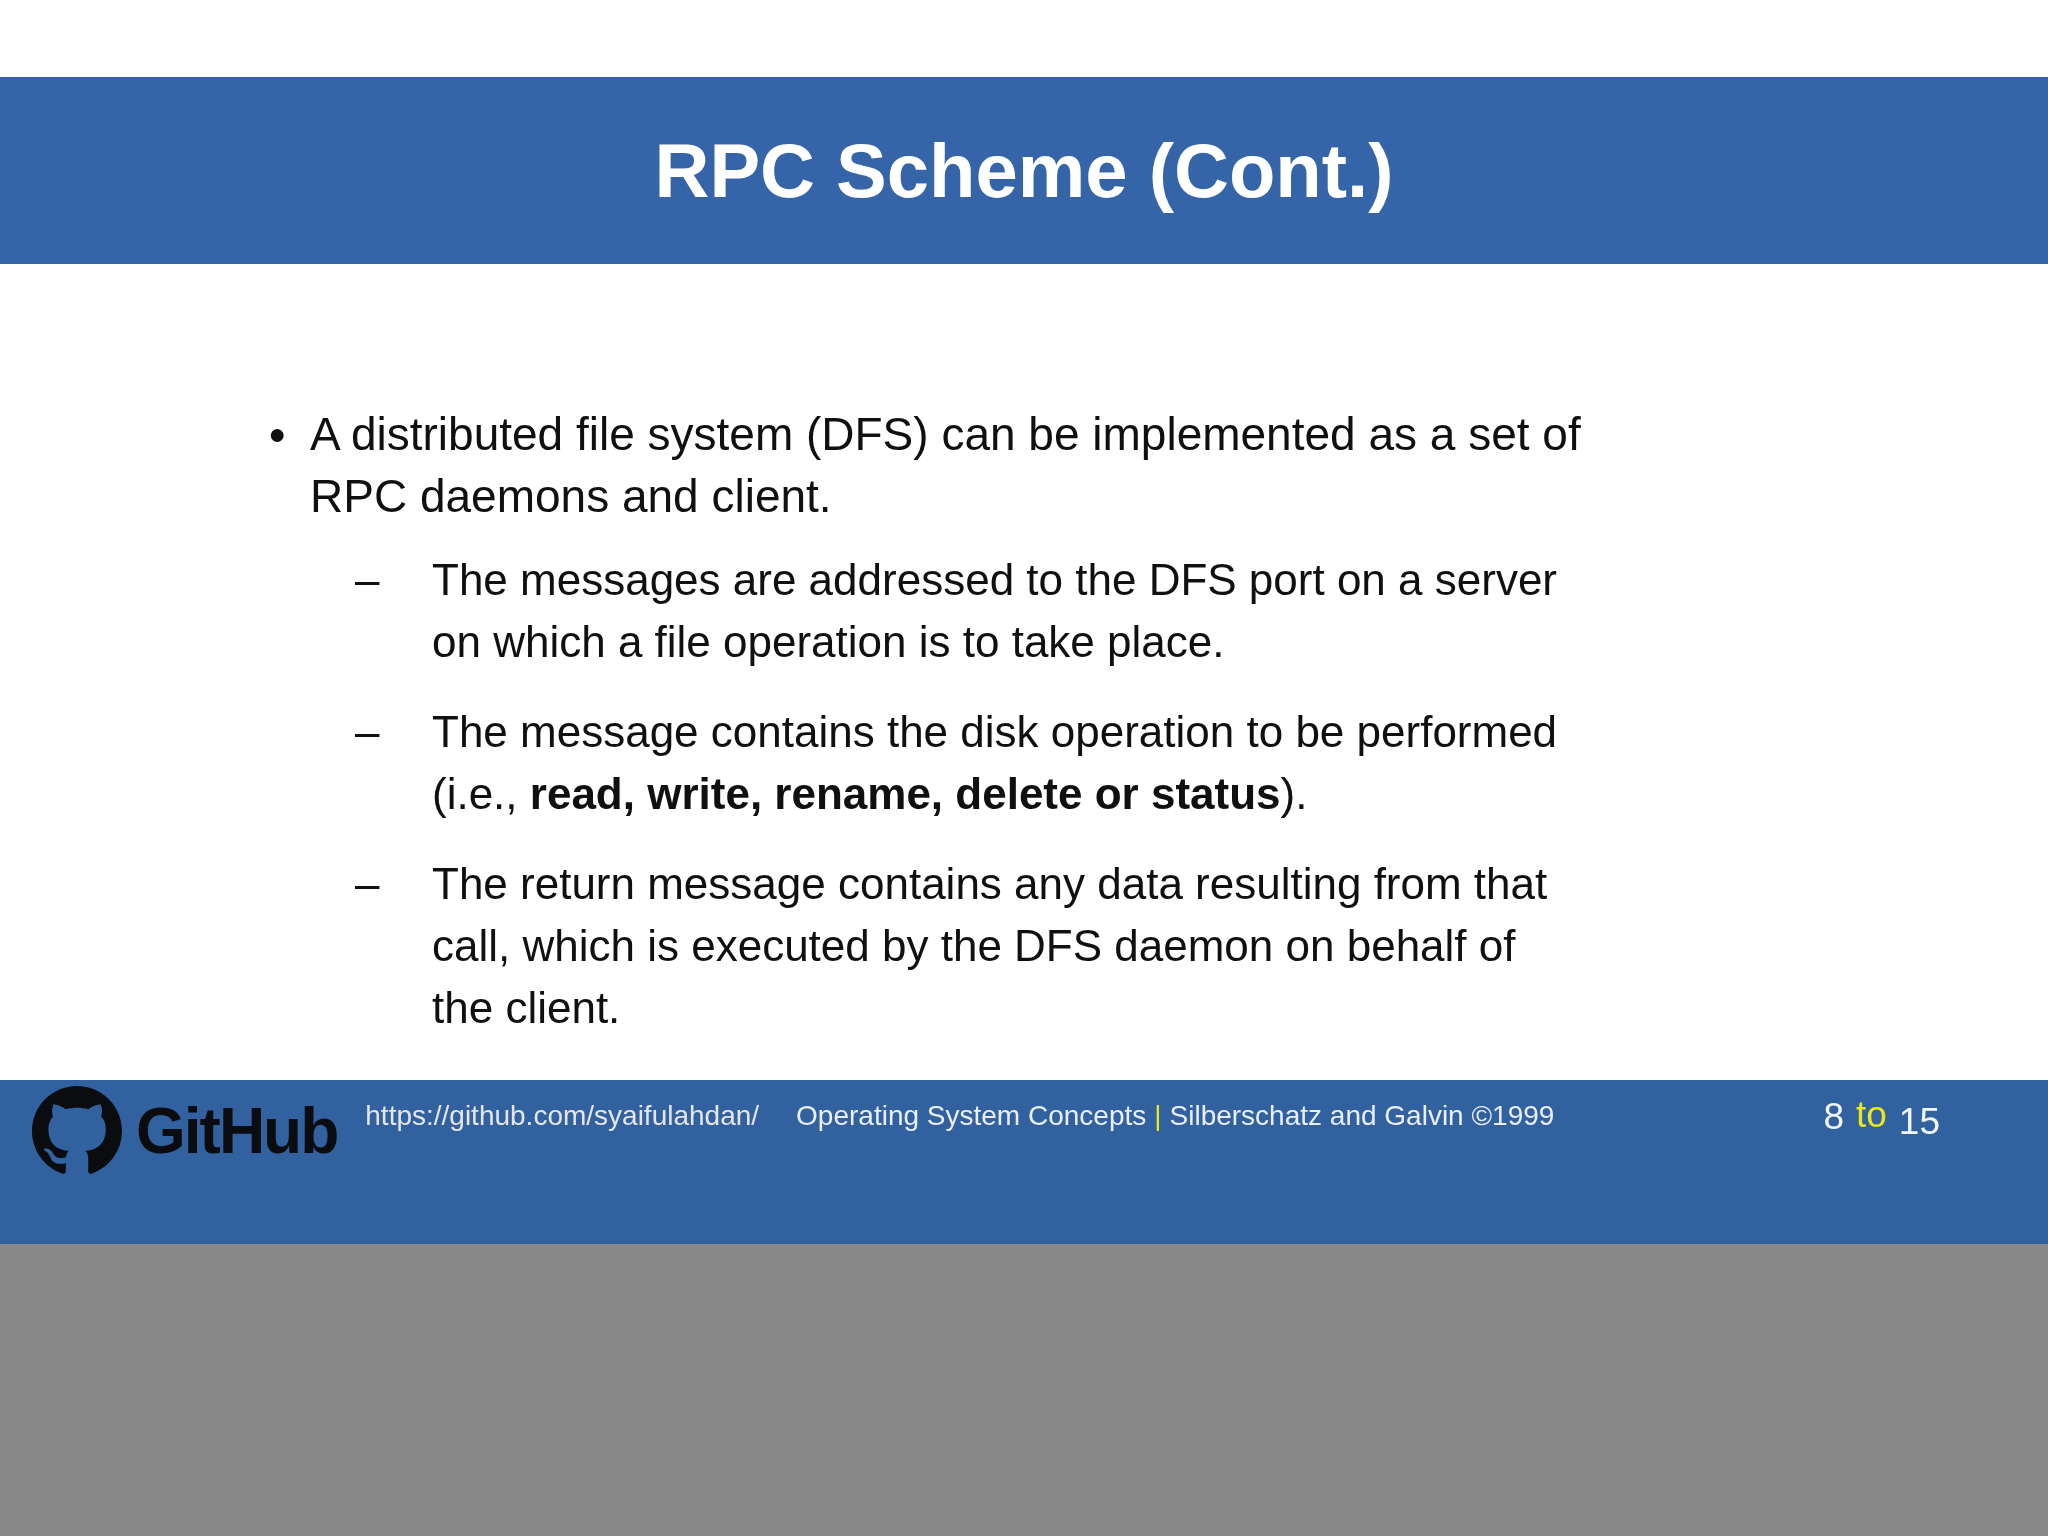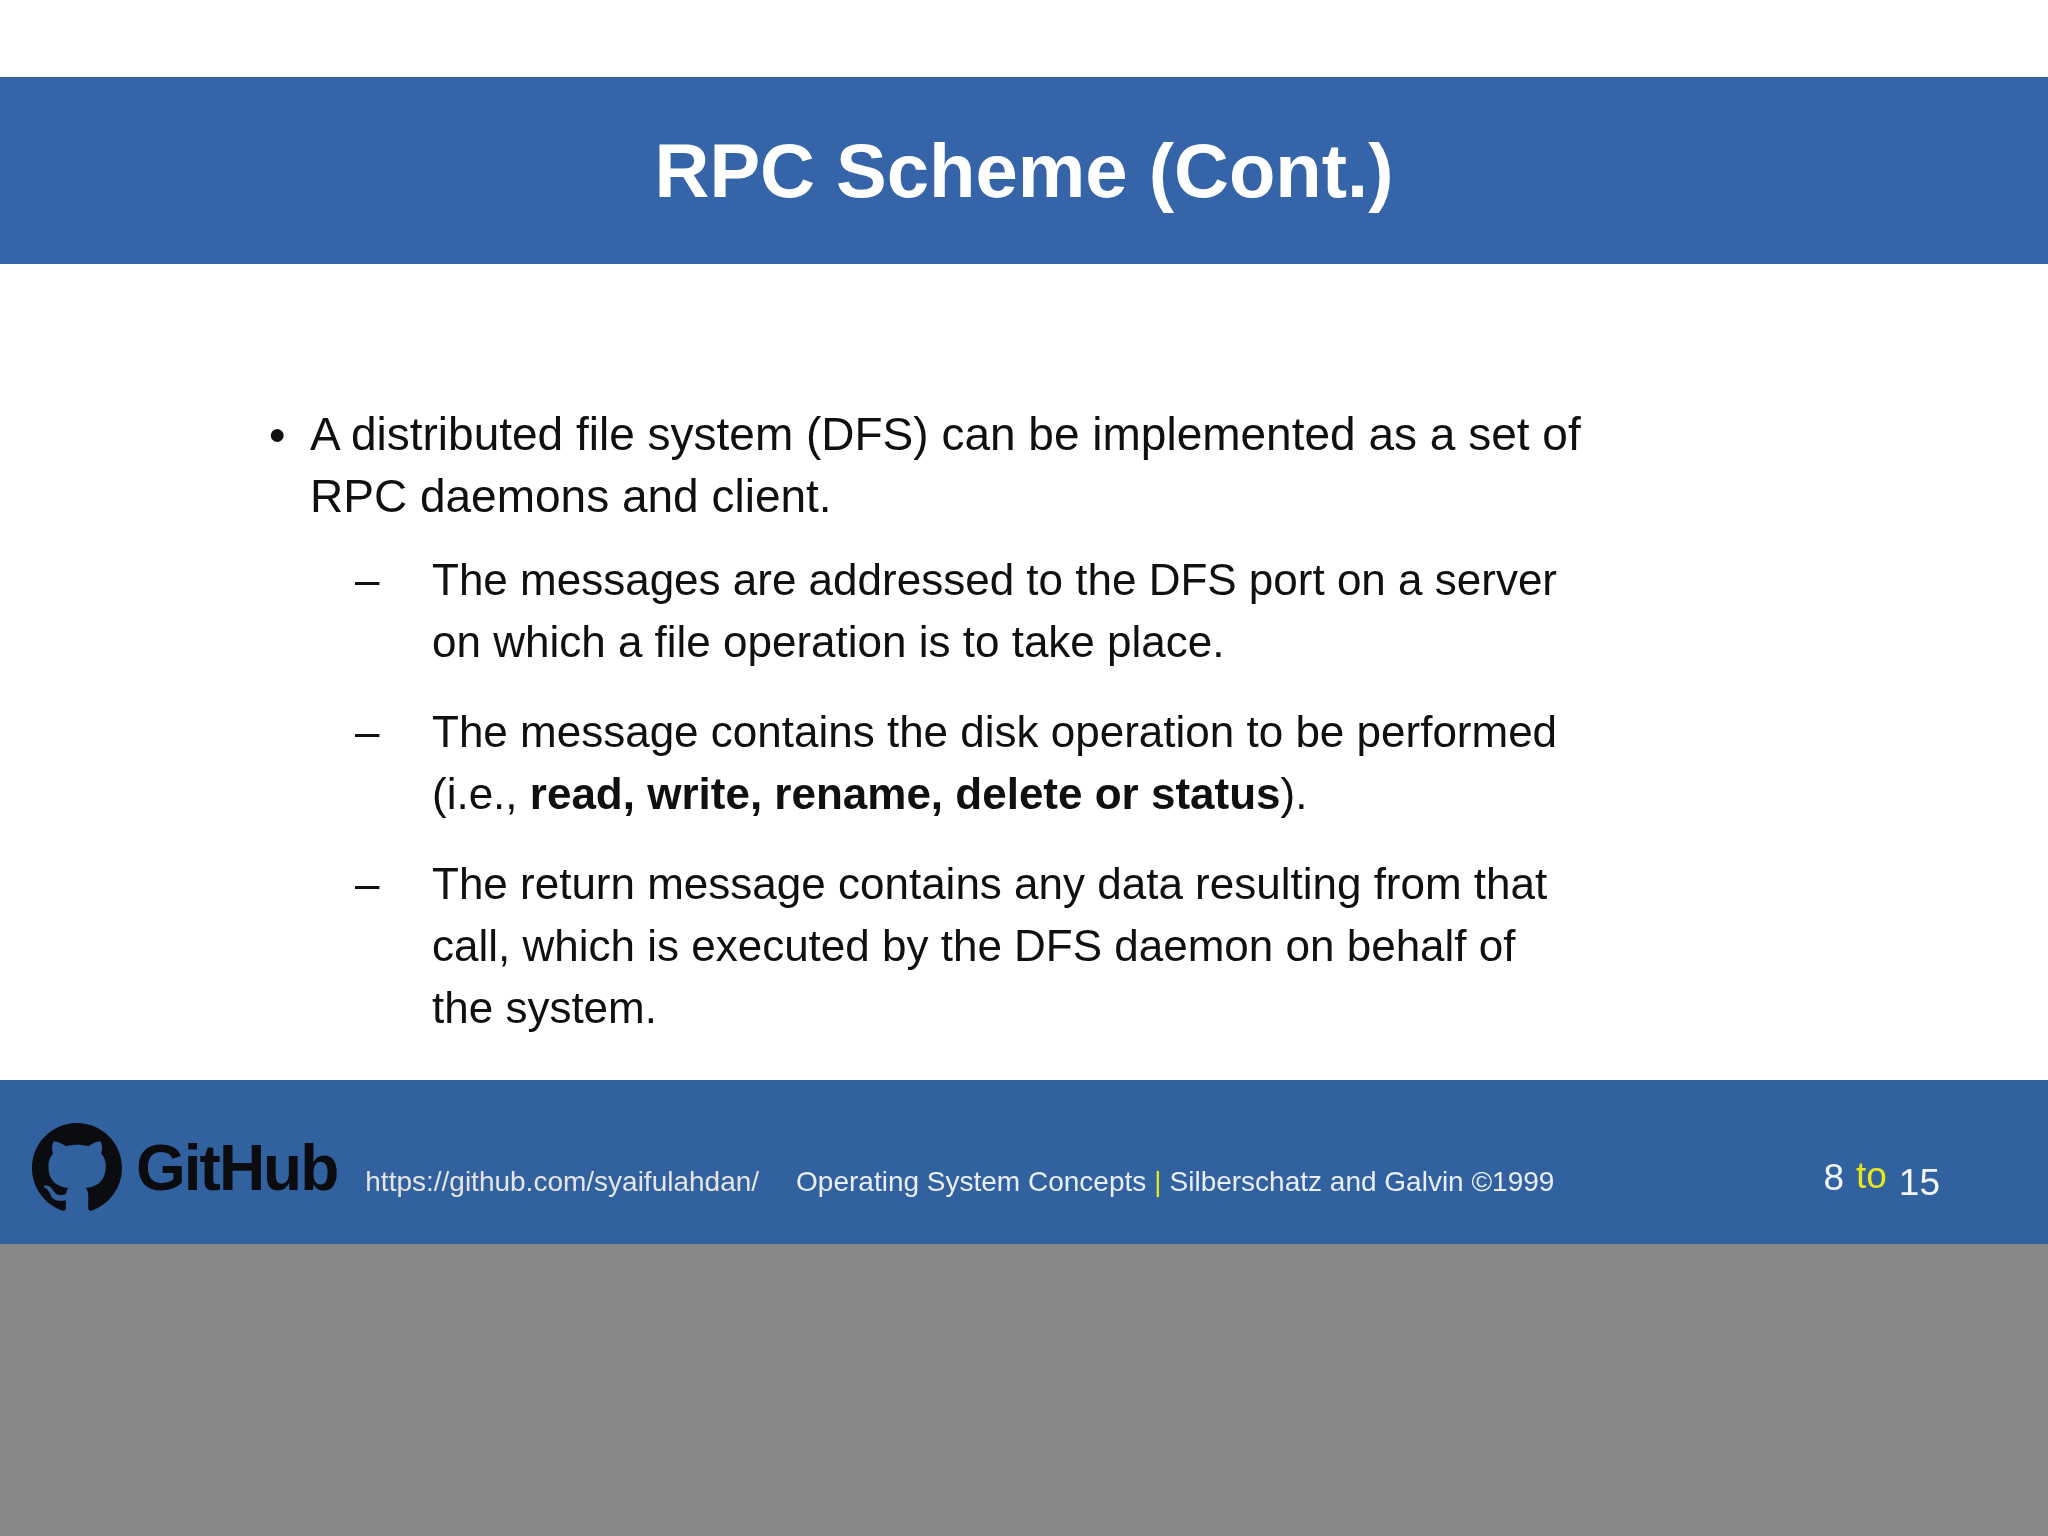--- a/index.html
+++ b/index.html
@@ -59,21 +59,21 @@
   }
   .bold-seg { font-weight: bold; }
 
   
   .footer {
     position: absolute;
     left: 0; right: 0; bottom: 0;
     height: 164px;
     background: #32619f;
     display: flex;
-    align-items: center;
+    align-items: flex-start;
     padding: 0 108px 0 32px;
     box-sizing: border-box;
   }
   .gh-logo {
     display: flex;
     align-items: center;
     gap: 14px;
     position: relative;
     top: 6px;
     flex: 0 0 auto;
@@ -145,21 +145,21 @@
         <div class="line">The message contains the disk operation to be performed</div>
         <div class="line"><span>(i.e., </span><span class="bold-seg">read, write, rename, delete or status</span><span>).</span></div>
       </div>
     </div>
 
     <div class="item l2">
       <span class="marker">–</span>
       <div class="lines">
         <div class="line">The return message contains any data resulting from that</div>
         <div class="line">call, which is executed by the DFS daemon on behalf of</div>
-        <div class="line">the system.</div>
+        <div class="line">the client.</div>
       </div>
     </div>
 
   </div>
 
   <div class="footer">
 
     <div class="gh-logo">
       <svg class="gh-mark" viewBox="0 0 16 16" aria-hidden="true">
         <path fill="#0a0c10" d="M8 0C3.58 0 0 3.58 0 8c0 3.54 2.29 6.53 5.47 7.59.4.07.55-.17.55-.38 0-.19-.01-.82-.01-1.49-2.01.37-2.53-.49-2.69-.94-.09-.23-.48-.94-.82-1.13-.28-.15-.68-.52-.01-.53.63-.01 1.08.58 1.23.82.72 1.21 1.87.87 2.33.66.07-.52.28-.87.51-1.07-1.78-.2-3.64-.89-3.64-3.95 0-.87.31-1.59.82-2.15-.08-.2-.36-1.02.08-2.12 0 0 .67-.21 2.2.82.64-.18 1.32-.27 2-.27s1.36.09 2 .27c1.53-1.04 2.2-.82 2.2-.82.44 1.1.16 1.92.08 2.12.51.56.82 1.27.82 2.15 0 3.07-1.87 3.75-3.65 3.95.29.25.54.73.54 1.48 0 1.07-.01 1.93-.01 2.2 0 .21.15.46.55.38A8.01 8.01 0 0 0 16 8c0-4.42-3.58-8-8-8z"></path>

